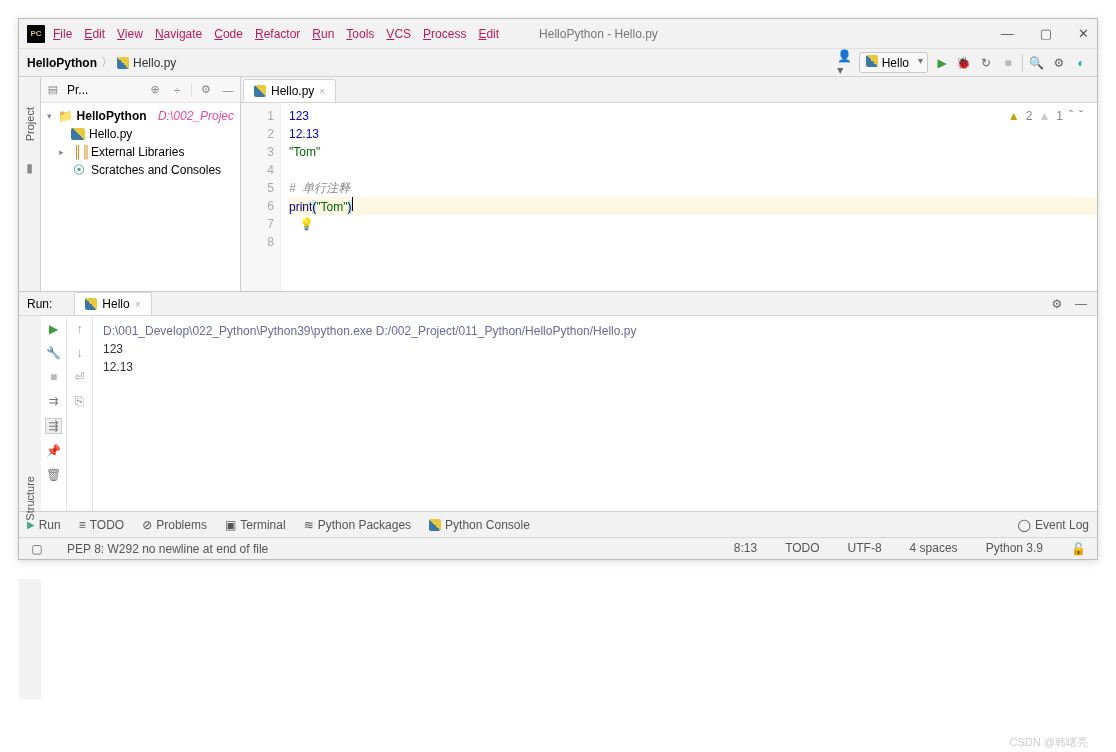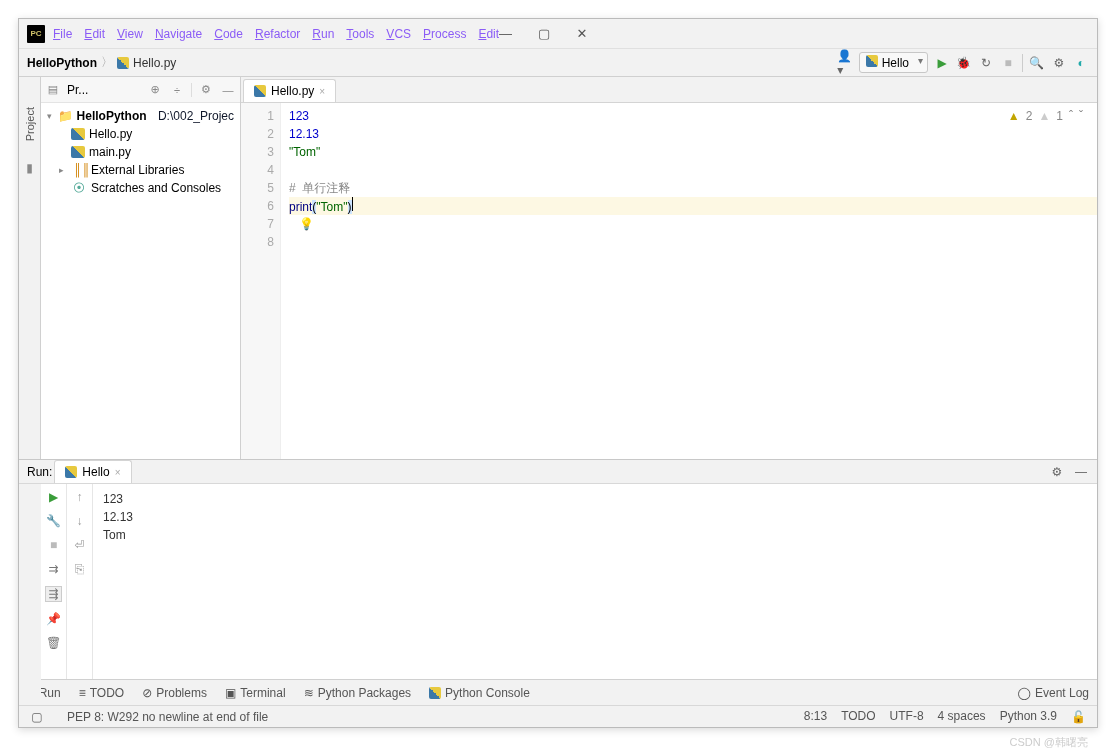--- a/index.html
+++ b/index.html
@@ -1,21 +1,21 @@
 <!DOCTYPE html>
 <html><head>
 <meta charset="utf-8">
 <style>
 * { margin:0; padding:0; box-sizing:border-box; font-family:"Segoe UI",Arial,sans-serif; font-size:12px; }
 body { background:#fff; padding:18px; }
-.frame { width:1080px; height:710px; border:1px solid #bbb; background:#f2f2f2; display:flex; flex-direction:column; box-shadow:0 2px 8px rgba(0,0,0,0.15); }
+.frame { width:1080px; height:542px; border:1px solid #bbb; background:#f2f2f2; display:flex; flex-direction:column; box-shadow:0 2px 8px rgba(0,0,0,0.15); }
 .titlebar { height:30px; display:flex; align-items:center; padding:0 8px; background:#f2f2f2; border-bottom:1px solid #e0e0e0; }
 .app-icon { width:18px;height:18px;background:#000;color:#cfc26a;font-size:8px;display:flex;align-items:center;justify-content:center;font-weight:bold;margin-right:8px;border-radius:1px;}
 .menu { display:flex; gap:12px; }
-.menu span { color:#8b5cf6; text-decoration:underline; text-decoration-color:transparent; cursor:pointer; }
+.menu span { color:#be185d; text-decoration:underline; text-decoration-color:transparent; cursor:pointer; }
 .menu span::first-letter { text-decoration:underline; }
 .title { flex:1; text-align:left; padding-left:40px; color:#777; }
 .winbtns { display:flex; gap:26px; color:#555; }
 .winbtns span { cursor:pointer; font-size:13px; }
 .navbar { height:28px; display:flex; align-items:center; padding:0 8px; border-bottom:1px solid #d0d0d0; background:#f2f2f2; }
 .crumb { font-weight:bold; }
 .crumb-sep { color:#999; padding:0 4px; }
 .crumb-file { color:#333; }
 .nav-right { margin-left:auto; display:flex; align-items:center; gap:6px; }
 .combo { border:1px solid #c7c7c7; background:#f8f8f8; border-radius:3px; padding:2px 18px 2px 6px; position:relative; }
@@ -41,43 +41,43 @@
 .tab { border:1px solid #d4d4d4; border-bottom:none; background:#fff; padding:4px 10px; display:flex; align-items:center; gap:5px; font-size:12px; border-radius:3px 3px 0 0; margin-left:2px;}
 .tab .close { color:#aaa; font-size:10px; }
 .ed-body { flex:1; display:flex; position:relative; }
 .gutter { width:40px; background:#f7f7f7; border-right:1px solid #eee; color:#aaa; text-align:right; padding:4px 6px 0 0; font-family:Consolas,monospace; font-size:12px; line-height:18px; }
 .code { flex:1; padding:4px 0 0 8px; font-family:Consolas,monospace; font-size:12px; line-height:18px; position:relative; }
 .code .ln { height:18px; white-space:pre; }
 .ln.cur { background:#fdf8e3; }
 .k-num { color:#0000cc; }
 .k-str { color:#006400; }
 .k-kw { color:#000080; }
-.k-com { color:#888; }
+.k-com { color:#888; font-style:italic; }
 .warns { position:absolute; right:14px; top:4px; display:flex; gap:6px; align-items:center; color:#888; font-size:11px; }
 .wt { color:#c2a500; }
 .bulb { position:absolute; left:18px; top:112px; color:#e0a000; font-size:12px; }
 
 .runpanel { height:220px; border-top:1px solid #c8c8c8; display:flex; flex-direction:column; background:#fff;}
-.rp-head { height:26px; display:flex; align-items:center; padding:0 8px; gap:0; background:#f2f2f2; border-bottom:1px solid #d8d8d8; }
+.rp-head { height:26px; display:flex; align-items:center; padding:0 8px; gap:20px; background:#f2f2f2; border-bottom:1px solid #d8d8d8; }
 .rp-head .tab { background:#fff; }
 .rp-head-right { margin-left:auto; display:flex; gap:8px; color:#888; }
 .rp-body { flex:1; display:flex; }
 .rp-gutter { width:22px; }
 .rp-tools { width:26px; display:flex; flex-direction:column; align-items:center; gap:10px; padding-top:6px; border-right:1px solid #e6e6e6; color:#777;}
 .rp-tools2 { width:26px; display:flex; flex-direction:column; align-items:center; gap:10px; padding-top:6px; border-right:1px solid #e6e6e6; color:#999;}
 .rp-out { flex:1; padding:6px 10px; font-family:Consolas,monospace; font-size:12px; line-height:18px; color:#333; }
 .rp-out .cmd { color:#6a6a9d; }
 .rp-out .exit { color:#555; }
 
 .bottombar { height:26px; display:flex; align-items:center; padding:0 8px; gap:18px; border-top:1px solid #d0d0d0; background:#f2f2f2; color:#555;}
 .bottombar .bi { display:flex; align-items:center; gap:4px; cursor:pointer; }
 .bottombar .run-active { display:flex;align-items:center;gap:4px; }
 .bottombar .run-active::before { content:"▶"; color:#4a8; font-size:10px;}
 .statusbar { height:22px; display:flex; align-items:center; padding:0 10px; background:#f2f2f2; border-top:1px solid #d8d8d8; color:#555; font-size:11px;}
-.status-right { margin-left:auto; display:flex; gap:14px; }
+.status-right { margin-left:auto; display:flex; gap:28px; }
 .watermark { position:absolute; right:28px; bottom:2px; color:#ccc; font-size:11px; }
 .py-ico { width:12px;height:12px;display:inline-block;background:linear-gradient(45deg,#3b78a8 50%,#e7c93e 50%);border-radius:2px;}
 .green { color:#3a9d3a; }
 </style>
 </head>
 <body>
 
 <div class="frame">
 
   <div class="titlebar">
@@ -88,20 +88,21 @@
       <span>View</span>
       <span>Navigate</span>
       <span>Code</span>
       <span>Refactor</span>
       <span>Run</span>
       <span>Tools</span>
       <span>VCS</span>
       <span>Process</span>
       <span>Edit</span>
     </div>
+    <div class="title">HelloPython - Hello.py</div>
     <div class="winbtns">
       <span>—</span>
       <span>▢</span>
       <span>✕</span>
     </div>
   </div>
 
   <div class="navbar">
     <span class="crumb">HelloPython</span>
     <span class="crumb-sep">〉</span>
@@ -131,28 +132,24 @@
         <span class="ico">▤</span>
         <span>Pr...</span>
         <span style="flex:1"></span>
         <span class="ico">⊕</span>
         <span class="ico">÷</span>
         <span style="width:1px;height:14px;background:#ddd;"></span>
         <span class="ico">⚙</span>
         <span class="ico">—</span>
       </div>
       <div class="tree">
-        <div class="tree-row"><span class="arrow">▾</span><span class="ficon">📁</span><span class="proj-name">HelloPython</span>&nbsp;<span style="color:#0f172a;">D:\002_Projec</span></div>
+        <div class="tree-row"><span class="arrow">▾</span><span class="ficon">📁</span><span class="proj-name">HelloPython</span>&nbsp;<span style="color:#ec4899;font-style:italic;">D:\002_Projec</span></div>
         <div class="tree-row sub">
             <span class="py-ico ficon"></span>
             <span>Hello.py</span>
-          </div>
-        <div class="tree-row sub">
-            <span class="py-ico ficon"></span>
-            <span>main.py</span>
           </div>
         <div class="tree-row sub2">
             <span class="arrow">▸</span>
             <span class="ficon" style="color:#d08000;">║║</span>
             <span>External Libraries</span>
           </div>
         <div class="tree-row sub2">
             <span class="arrow"></span>
             <span class="ficon" style="color:#5a9;">⦿</span>
             <span>Scratches and Consoles</span>
@@ -225,23 +222,23 @@
         <span>📌</span>
         <span>🗑</span>
       </div>
       <div class="rp-tools2">
         <span>↑</span>
         <span>↓</span>
         <span>⏎</span>
         <span>⎘</span>
       </div>
       <div class="rp-out">
+        <div class="cmd">D:\001_Develop\022_Python\Python39\python.exe D:/002_Project/011_Python/HelloPython/Hello.py</div>
         <div>123</div>
         <div>12.13</div>
-        <div>Tom</div>
         <br>
       </div>
     </div>
   </div>
 
   <div class="leftgutter" style="position:absolute;margin-top:560px;border:none;height:120px;">
       
   </div>
 
   <div class="bottombar">

